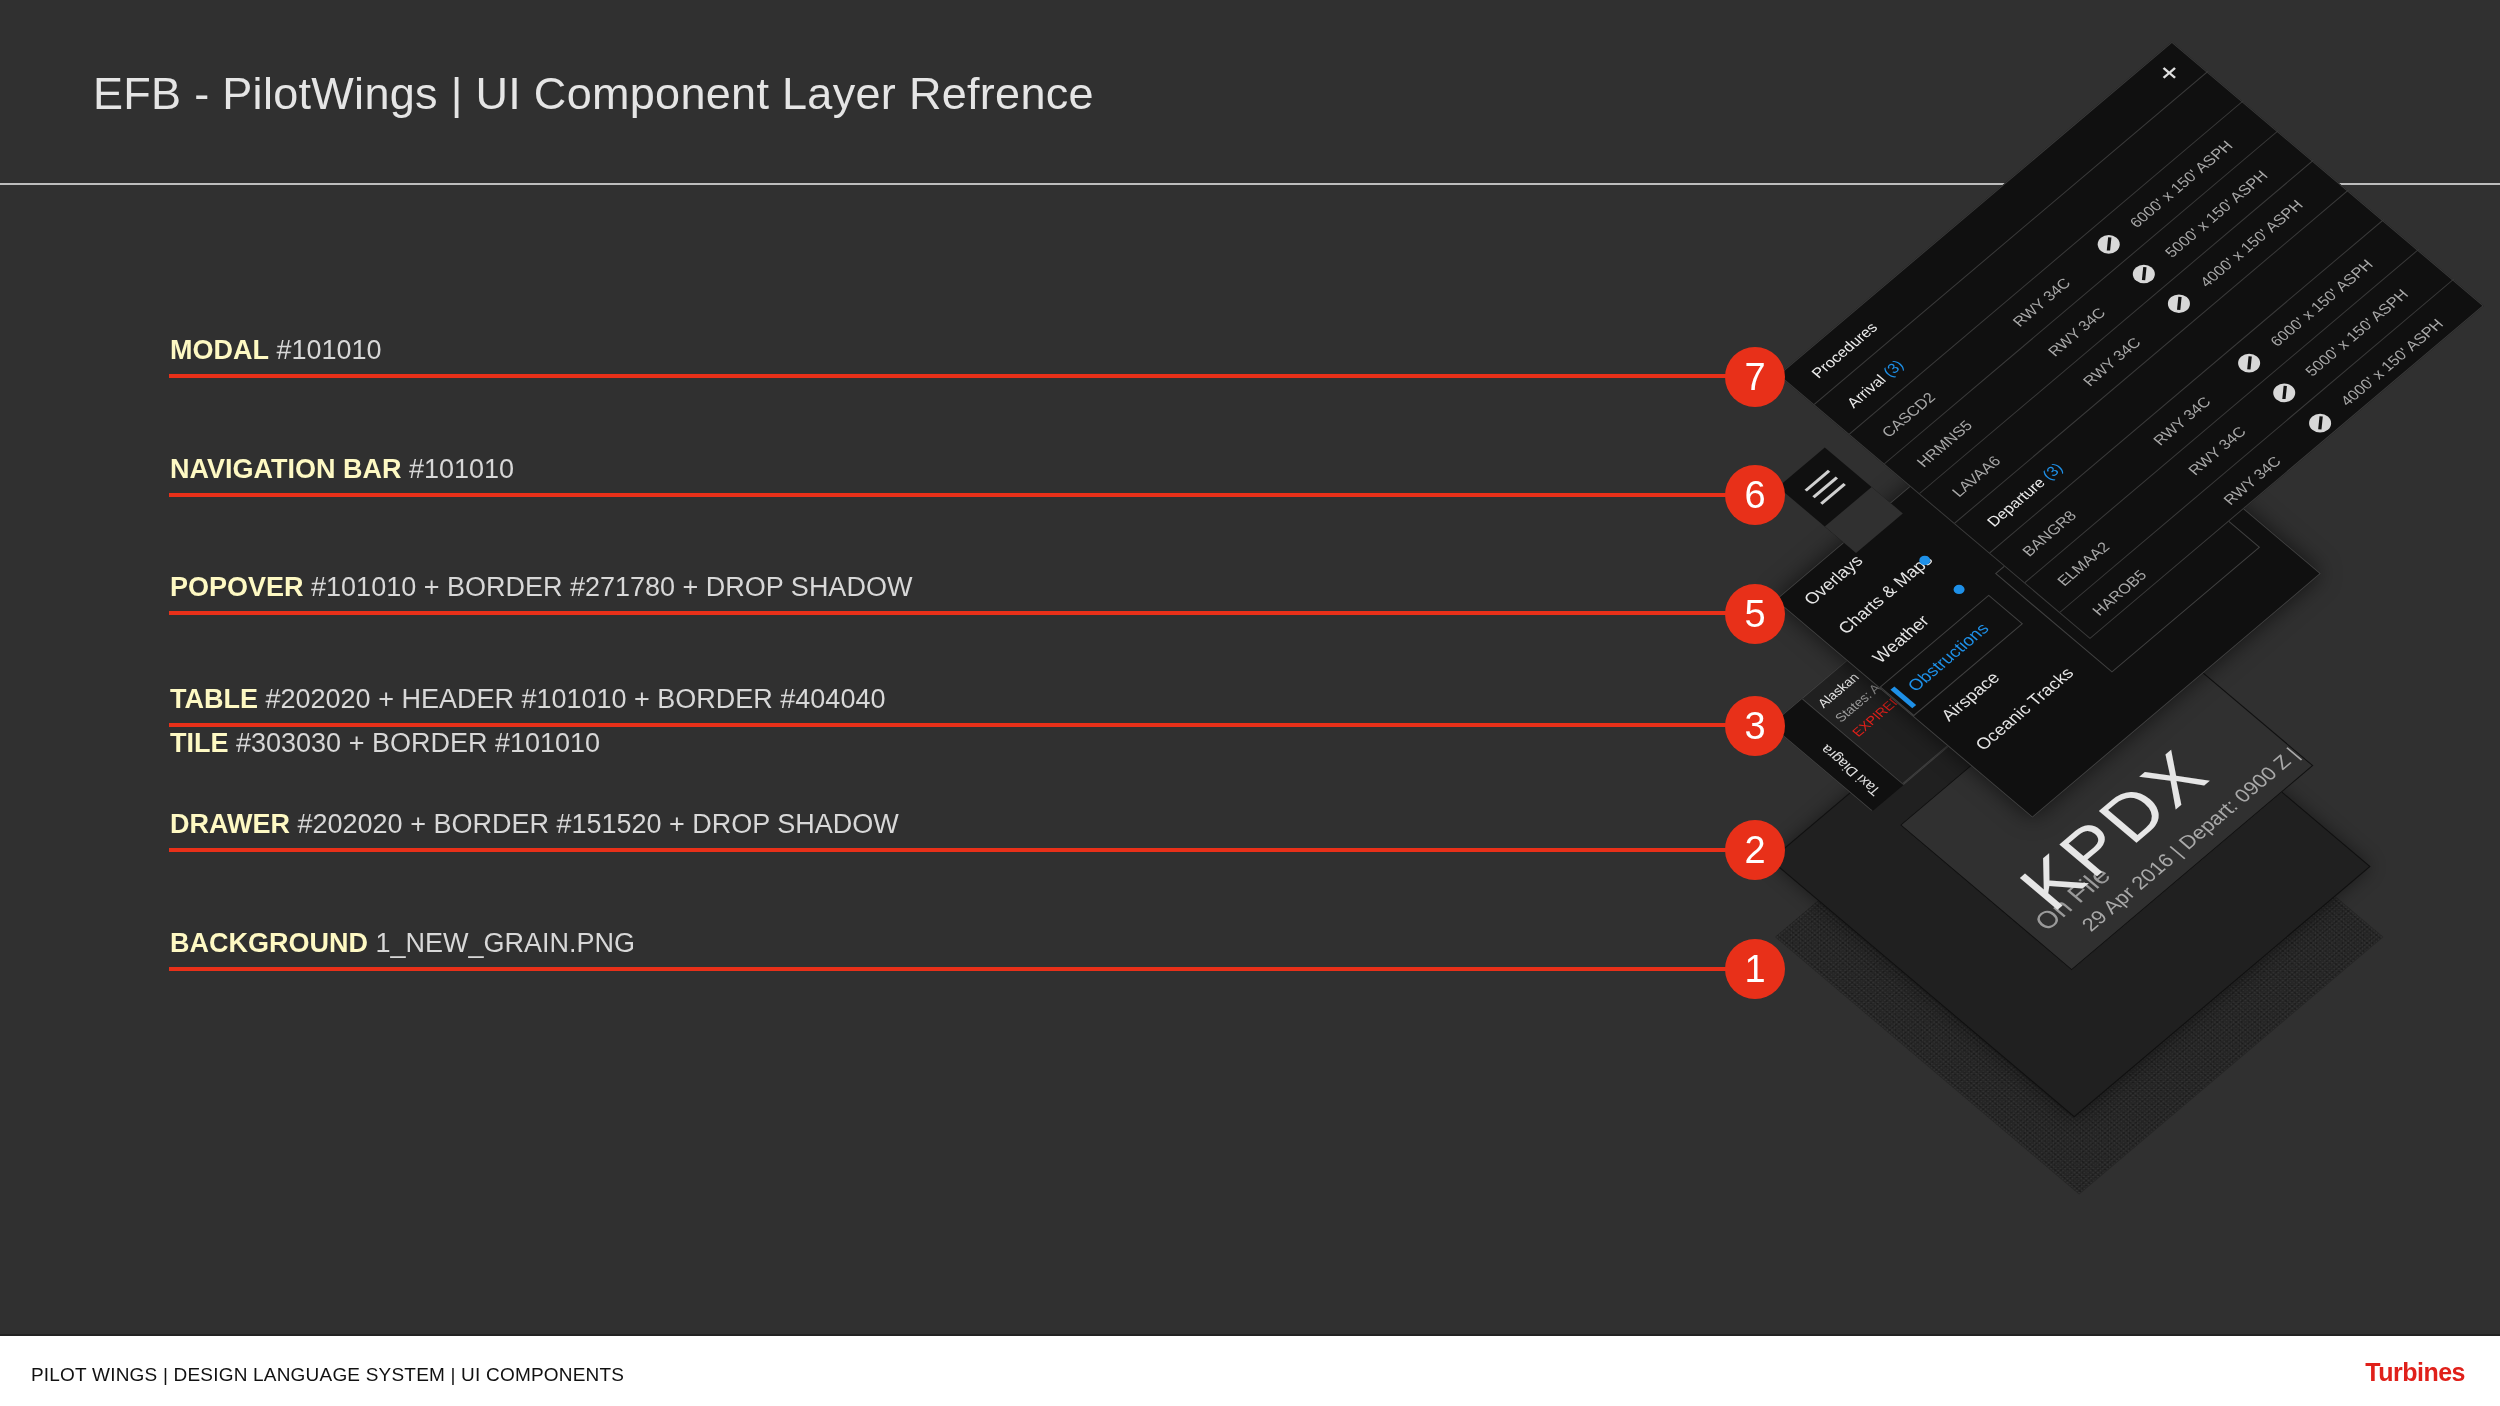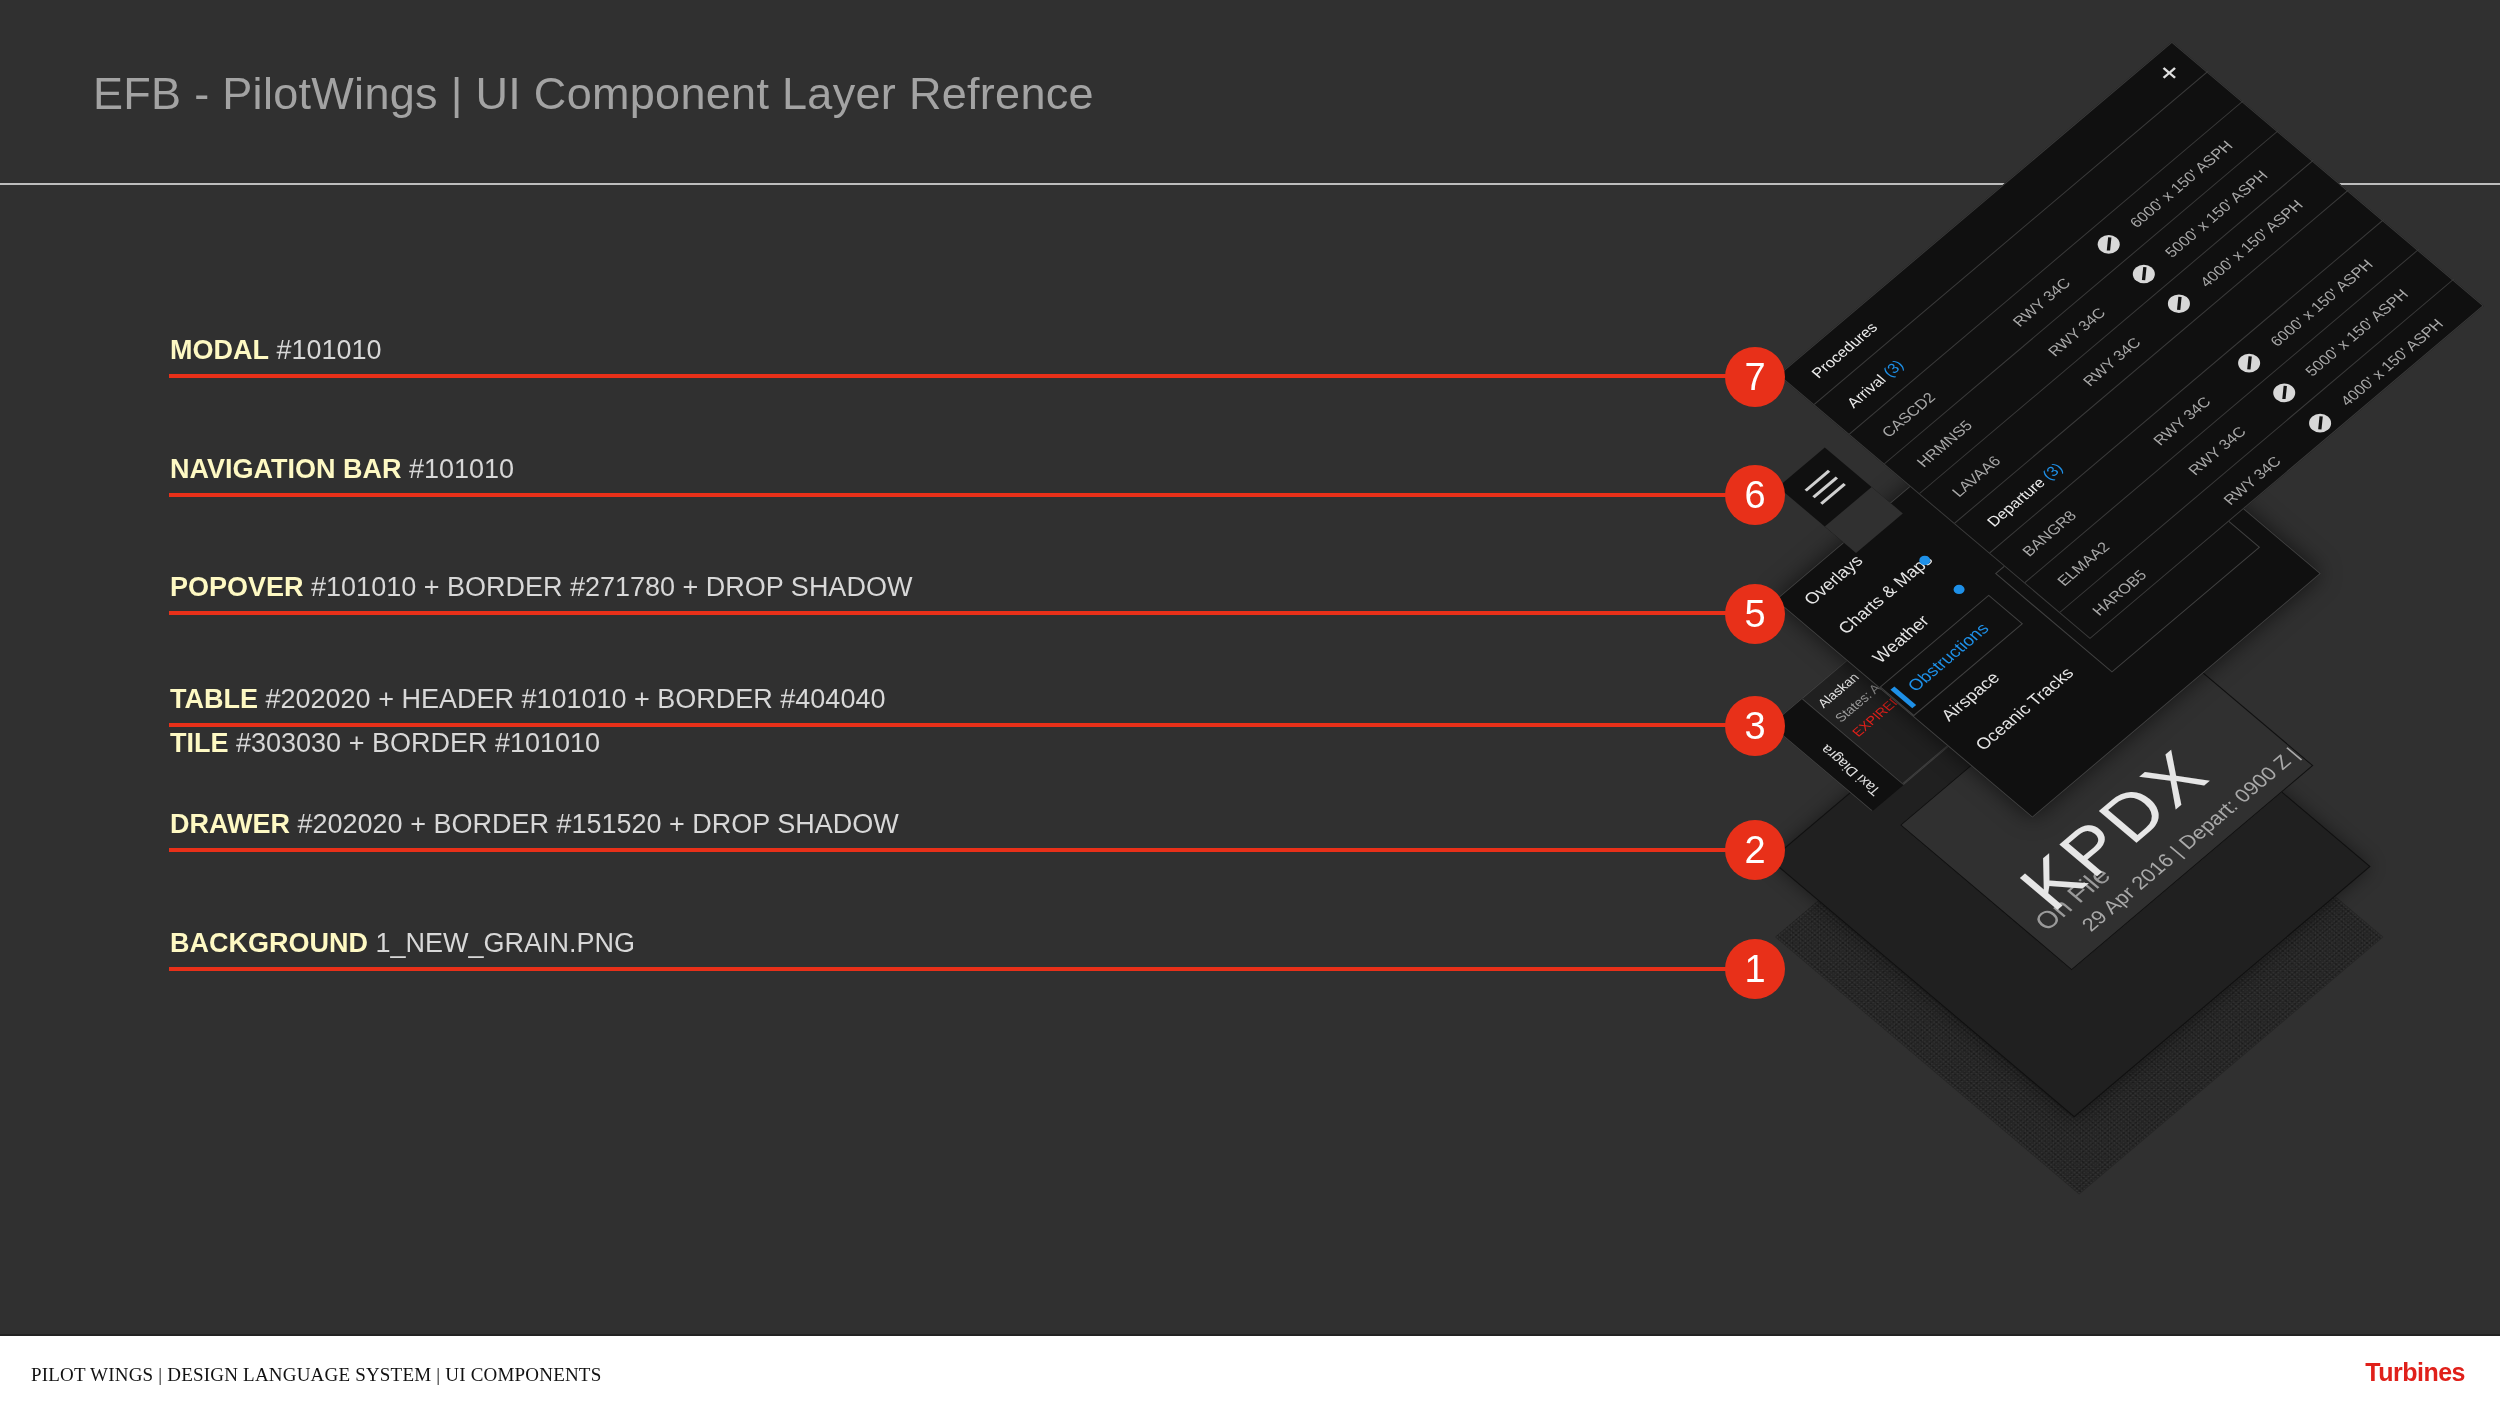--- a/index.html
+++ b/index.html
@@ -1,29 +1,29 @@
 <!DOCTYPE html>
 <html><head>
 <meta charset="utf-8">
 <style>
   * { box-sizing: border-box; margin: 0; padding: 0; }
   html, body { width: 2500px; height: 1406px; overflow: hidden; background: #303030; }
   body { position: relative; font-family: "Liberation Sans", "DejaVu Sans", sans-serif; }
 
-  .title { position: absolute; left: 93px; top: 68px; color: #a3a3a3; font-size: 45px; font-weight: 400; letter-spacing: 0.3px; }
+  .title { position: absolute; left: 93px; top: 68px; color: #e5e5e5; font-size: 45px; font-weight: 400; letter-spacing: 0.3px; }
   .title-rule { position: absolute; left: 0; top: 183px; width: 2500px; height: 2px; background: #bdbdbd; }
 
   .legend-row { position: absolute; left: 170px; color: #d8d8d8; font-size: 27px; white-space: nowrap; }
   .legend-row b { font-weight: 700; color: #fef9c3; }
   .leader { position: absolute; left: 169px; height: 4px; background: #e83019; }
   .badge { position: absolute; width: 60px; height: 60px; border-radius: 50%; background: #e83019;
            color: #fff; font-size: 38px; font-weight: 400; display: flex; align-items: center; justify-content: center; z-index: 50; }
 
   .footer { position: absolute; left: 0; top: 1334px; width: 2500px; height: 72px; background: #ffffff; border-top: 2px solid #222; }
-  .footer-text { position: absolute; left: 31px; top: 28px; font-size: 19px; color: #111; letter-spacing: 0.2px; font-family: Liberation Serif, serif; }
+  .footer-text { position: absolute; left: 31px; top: 28px; font-size: 19px; color: #111; letter-spacing: 0.2px; }
   .footer-logo { position: absolute; right: 35px; top: 22px; font-size: 25px; font-weight: 700; color: #e0201a; letter-spacing: -0.5px; }
 
   
   .stack { position: absolute; left: 0; top: 0; width: 2500px; height: 1406px; pointer-events: none; }
   .layer { position: absolute; width: 520px; height: 520px; transform-origin: 0 0; pointer-events: auto; }
   
   .iso { transform: matrix(0.78,-0.66,0.78,0.66,0,0); }
 
   .l-bg { background: #262626;
           background-image: radial-gradient(rgba(255,255,255,0.05) 1px, transparent 1px), radial-gradient(rgba(0,0,0,0.25) 1px, transparent 1px);

